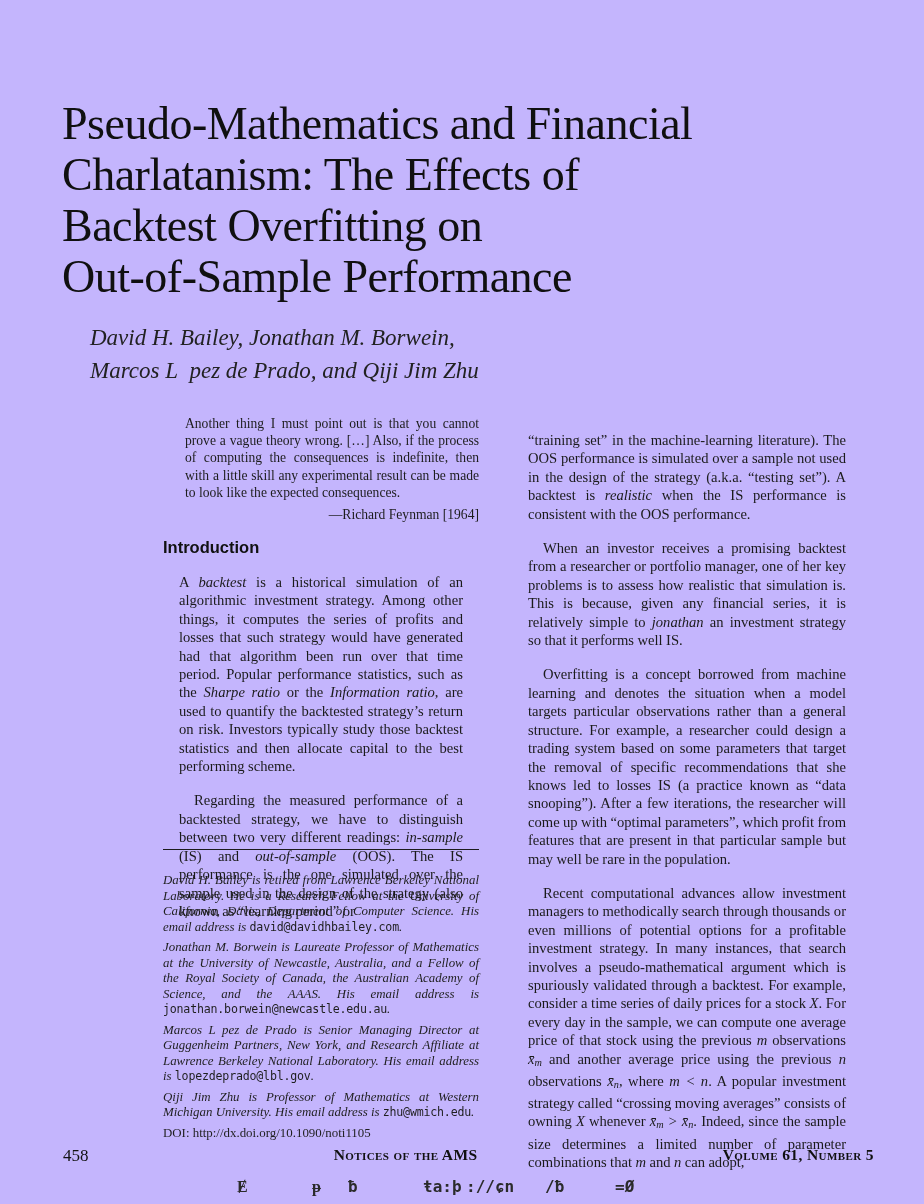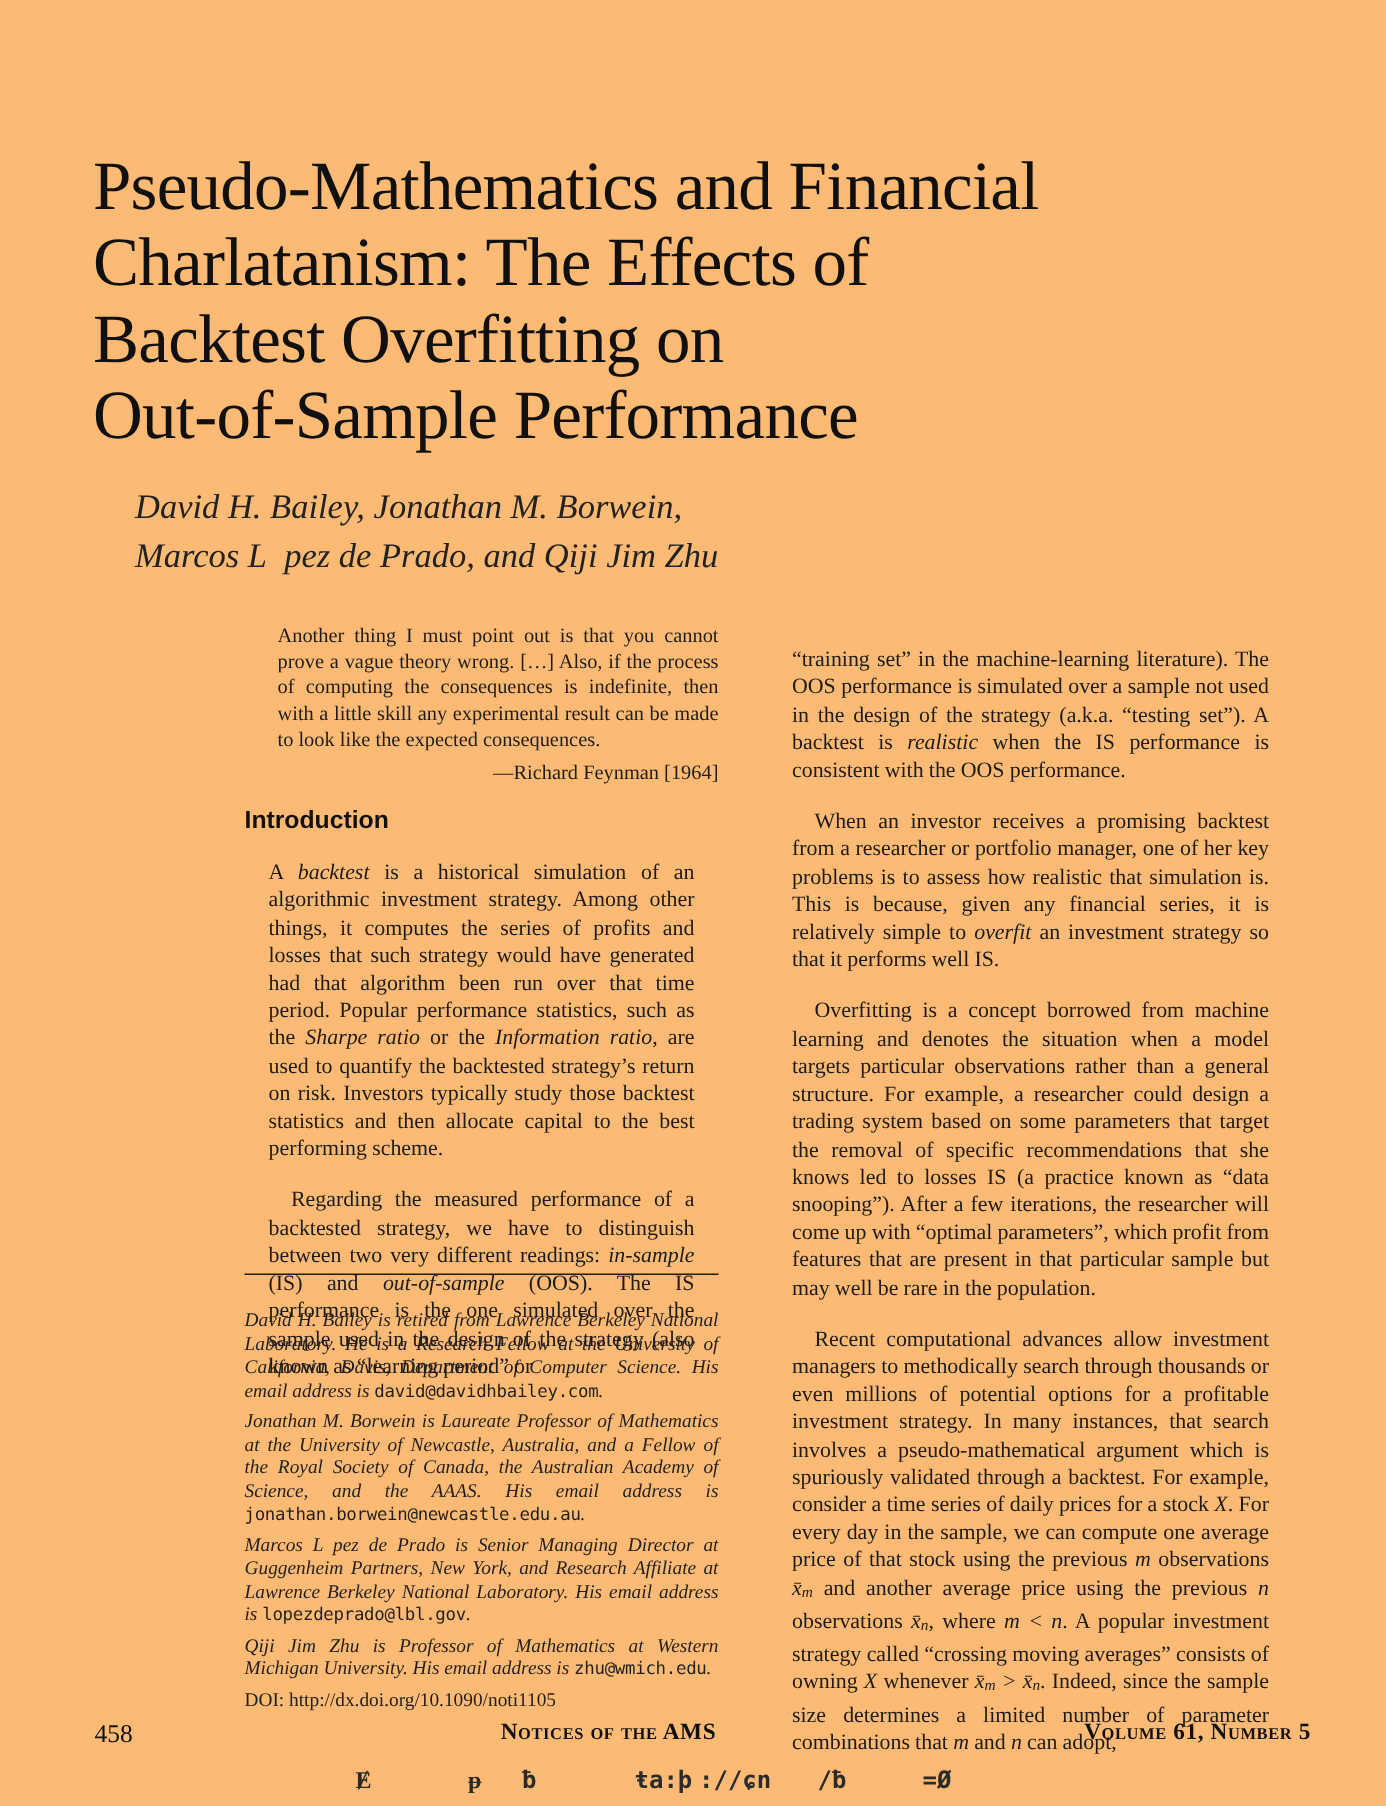--- a/index.html
+++ b/index.html
@@ -1,17 +1,17 @@
 <!DOCTYPE html>
 <html><head>
 <meta charset="utf-8">
 <style>
   html,body{margin:0;padding:0;background:#ffffff;}
   body{width:924px;height:1204px;position:relative;font-family:"Liberation Serif",serif;color:#1b1b1b;}
-  .page{position:absolute;inset:0;background:#fdba74;overflow:hidden;}
+  .page{position:absolute;inset:0;background:#c4b5fd;overflow:hidden;}
 
   .title{position:absolute;left:62px;top:98px;margin:0;font-weight:normal;color:#101010;
          font-size:46px;line-height:51px;letter-spacing:-0.5px;}
   .title span{display:block;}
 
   .authors{position:absolute;left:63px;top:321px;font-style:italic;font-size:23px;line-height:33px;color:#222;}
   .authors span{display:block;white-space:pre-wrap;margin-left:27px;}
 
   .col-left{position:absolute;left:163px;top:415px;width:316px;height:726px;}
   .col-right{position:absolute;left:512px;top:415px;width:350px;}
@@ -80,21 +80,21 @@
       <p><span>David H. Bailey is retired from Lawrence Berkeley National Laboratory. He is a Research Fellow at the University of California, Davis, Department of Computer Science. His email address is </span><span class="cr">david@davidhbailey.com</span><span>.</span></p>
       <p><span>Jonathan M. Borwein is Laureate Professor of Mathematics at the University of Newcastle, Australia, and a Fellow of the Royal Society of Canada, the Australian Academy of Science, and the AAAS. His email address is </span><span class="cr">jonathan.borwein@newcastle.edu.au</span><span>.</span></p>
       <p><span>Marcos L pez de Prado is Senior Managing Director at Guggenheim Partners, New York, and Research Affiliate at Lawrence Berkeley National Laboratory. His email address is </span><span class="cr">lopezdeprado@lbl.gov</span><span>.</span></p>
       <p><span>Qiji Jim Zhu is Professor of Mathematics at Western Michigan University. His email address is </span><span class="cr">zhu@wmich.edu</span><span>.</span></p>
       <p class="roman">DOI: http://dx.doi.org/10.1090/noti1105</p>
     </div>
   </div>
 
   <div class="col-right body">
     <p><span>“training set” in the machine-learning literature). The OOS performance is simulated over a sample not used in the design of the strategy (a.k.a. “testing set”). A backtest is </span><span class="i">realistic</span><span> when the IS performance is consistent with the OOS performance.</span></p>
-    <p class="indent"><span>When an investor receives a promising backtest from a researcher or portfolio manager, one of her key problems is to assess how realistic that simulation is. This is because, given any financial series, it is relatively simple to </span><span class="i">overfit</span><span> an investment strategy so that it performs well IS.</span></p>
+    <p class="indent"><span>When an investor receives a promising backtest from a researcher or portfolio manager, one of her key problems is to assess how realistic that simulation is. This is because, given any financial series, it is relatively simple to </span><span class="i">jonathan</span><span> an investment strategy so that it performs well IS.</span></p>
     <p class="indent"><span>Overfitting is a concept borrowed from machine learning and denotes the situation when a model targets particular observations rather than a general structure. For example, a researcher could design a trading system based on some parameters that target the removal of specific recommendations that she knows led to losses IS (a practice known as “data snooping”). After a few iterations, the researcher will come up with “optimal parameters”, which profit from features that are present in that particular sample but may well be rare in the population.</span></p>
     <p class="indent"><span>Recent computational advances allow investment managers to methodically search through thousands or even millions of potential options for a profitable investment strategy. In many instances, that search involves a pseudo-mathematical argument which is spuriously validated through a backtest. For example, consider a time series of daily prices for a stock </span><span class="i">X</span><span>. For every day in the sample, we can compute one average price of that stock using the previous </span><span class="i">m</span><span> observations </span><span class="i">x̄</span><span class="isub">m</span><span> and another average price using the previous </span><span class="i">n</span><span> observations </span><span class="i">x̄</span><span class="isub">n</span><span>, where </span><span class="i">m &lt; n</span><span>. A popular investment strategy called “crossing moving averages” consists of owning </span><span class="i">X</span><span> whenever </span><span class="i">x̄</span><span class="isub">m</span><span class="i"> &gt; </span><span class="i">x̄</span><span class="isub">n</span><span>. Indeed, since the sample size determines a limited number of parameter combinations that </span><span class="i">m</span><span> and </span><span class="i">n</span><span> can adopt,</span></p>
   </div>
 
   <div class="footer">
     <span class="pgnum">458</span>
     <span class="sc">Notices of the AMS</span>
     <span class="sc">Volume 61, Number 5</span>
   </div>
 

